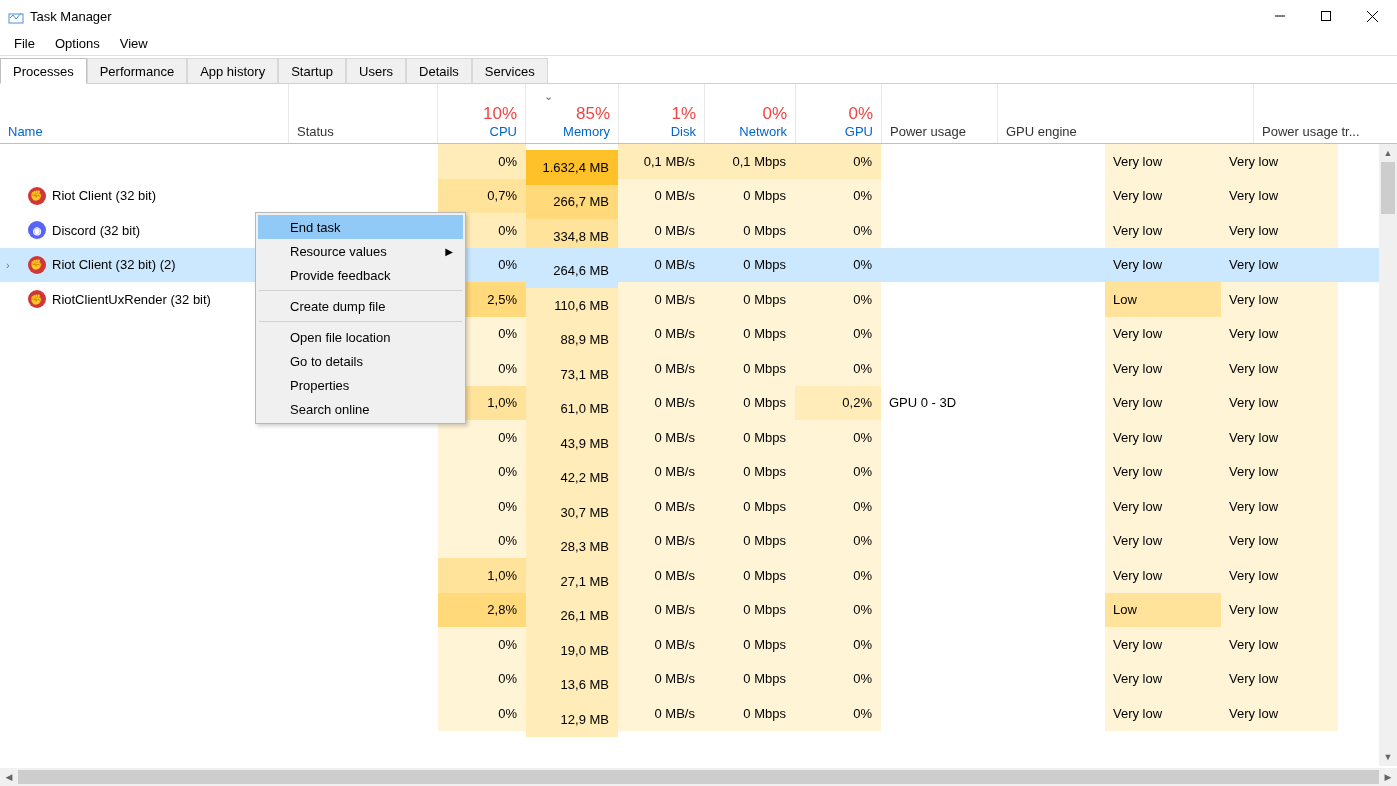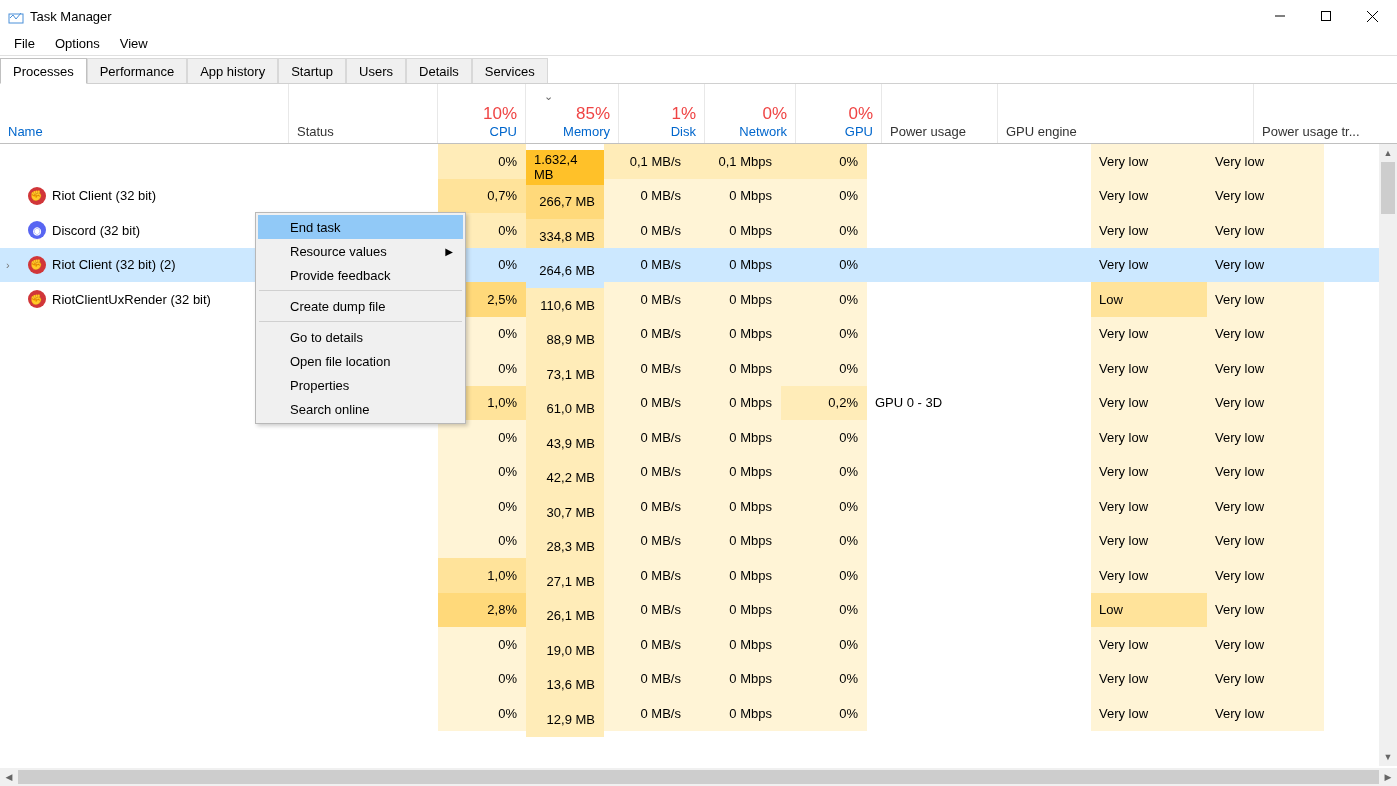--- a/index.html
+++ b/index.html
@@ -43,21 +43,21 @@
   .th .lbl { color: #0066cc; }
   .sort-caret { position: absolute; top: 6px; left: 18px; font-size: 11px; color: #666; }
   
   
   .table-body { position: absolute; top: 60px; bottom: 20px; left: 0; right: 18px; overflow: hidden; }
   .row { display: flex; height: 34.5px; align-items: center; font-size: 13px; }
   .cell { height: 100%; display: flex; align-items: center; padding: 0 8px; border-right: 1px solid rgba(0,0,0,0); }
   .c-name { width: 289px; padding-left: 28px; gap: 6px; }
   .c-status { width: 149px; }
   .c-cpu { width: 88px; justify-content: flex-end; }
-  .c-mem { width: 78px; justify-content: flex-end; margin-top: 12px; }
+  .c-mem { width: 92px; justify-content: flex-end; margin-top: 12px; }
   .c-disk { width: 86px; justify-content: flex-end; }
   .c-net { width: 91px; justify-content: flex-end; }
   .c-gpu { width: 86px; justify-content: flex-end; }
   .c-gpueng { width: 224px; }
   .c-power { width: 116px; }
   .c-powertr { width: 117px; }
   
   .row.selected { background: #cce8ff; }
   .row.selected .cell { background: #cce8ff !important; }
   
@@ -401,22 +401,22 @@
         </div>
       </div>
 
     <div class="context-menu" id="ctxmenu">
         <div class="ctx-item hl">End task</div>
         <div class="ctx-item">Resource values<span class="sub-arrow">▶</span></div>
         <div class="ctx-item">Provide feedback</div>
         <div class="ctx-sep"></div>
         <div class="ctx-item">Create dump file</div>
         <div class="ctx-sep"></div>
+        <div class="ctx-item">Open file location</div>
         <div class="ctx-item">Go to details</div>
-        <div class="ctx-item">Open file location</div>
         <div class="ctx-item">Properties</div>
         <div class="ctx-item">Search online</div>
       </div>
 
     <div class="vscroll">
       <div class="vscroll-btn">▲</div>
       <div class="vscroll-thumb"></div>
       <div class="vscroll-btn" style="position:absolute;bottom:0;width:100%">▼</div>
     </div>
 

